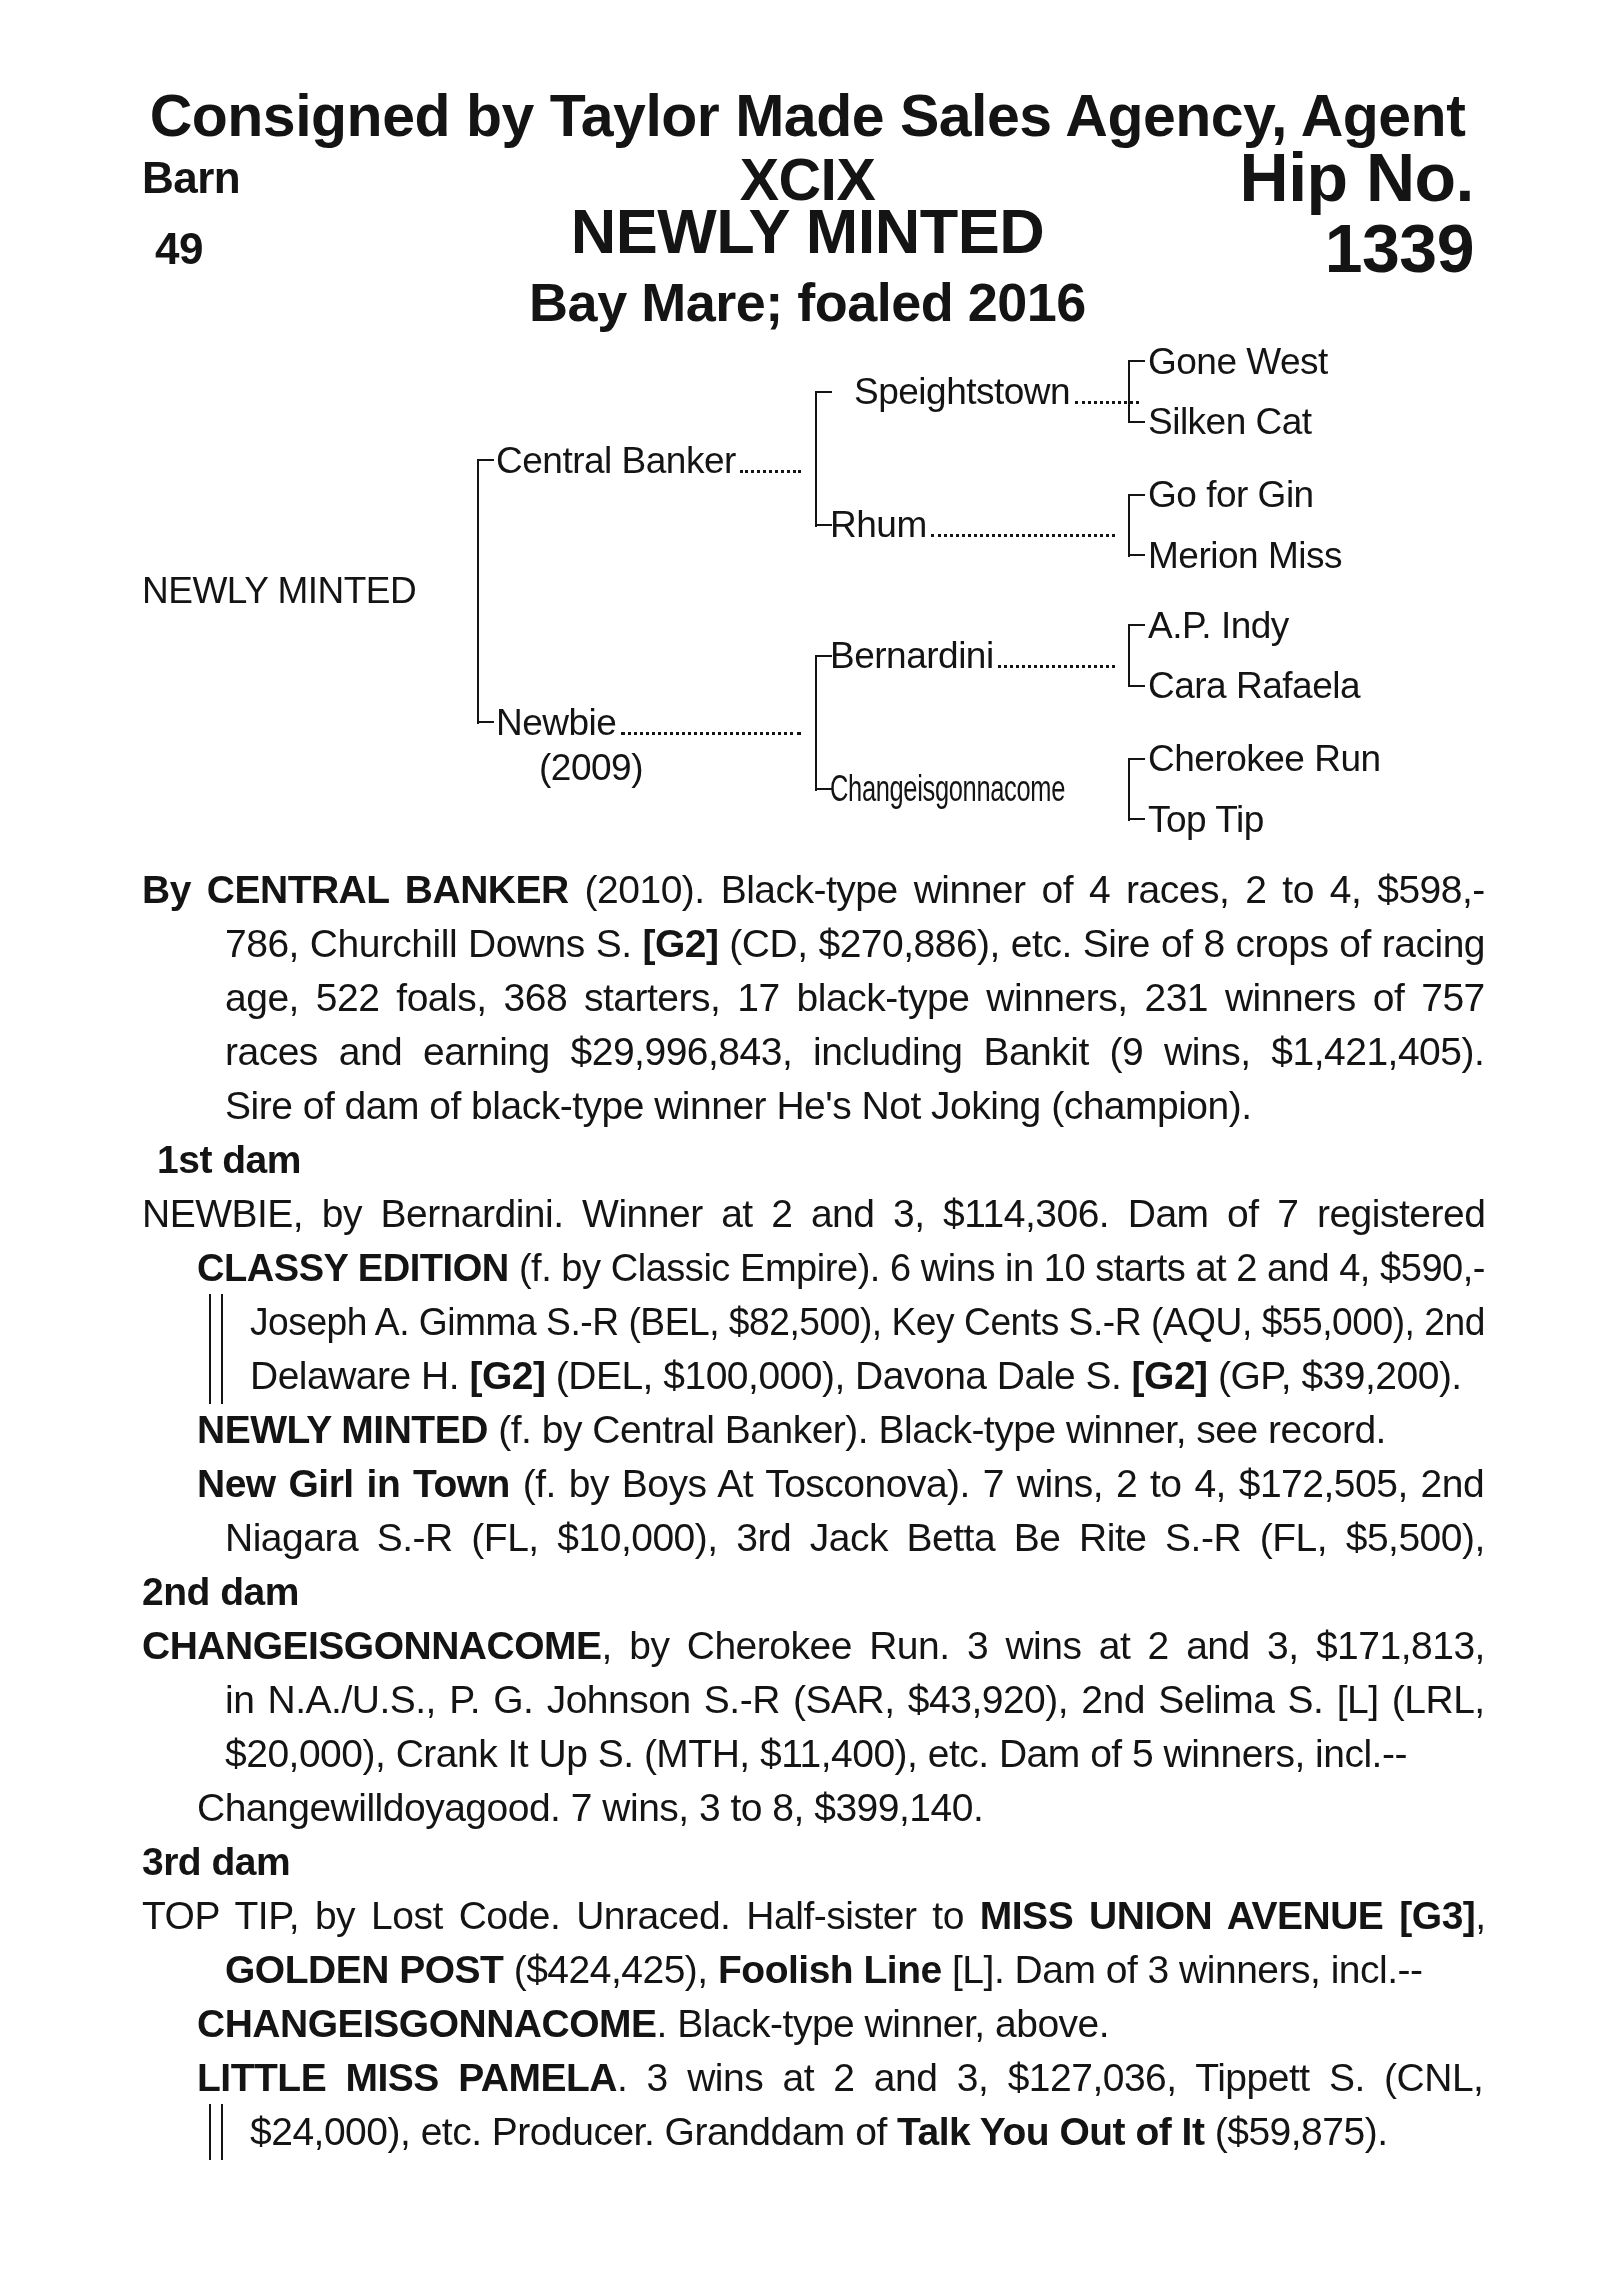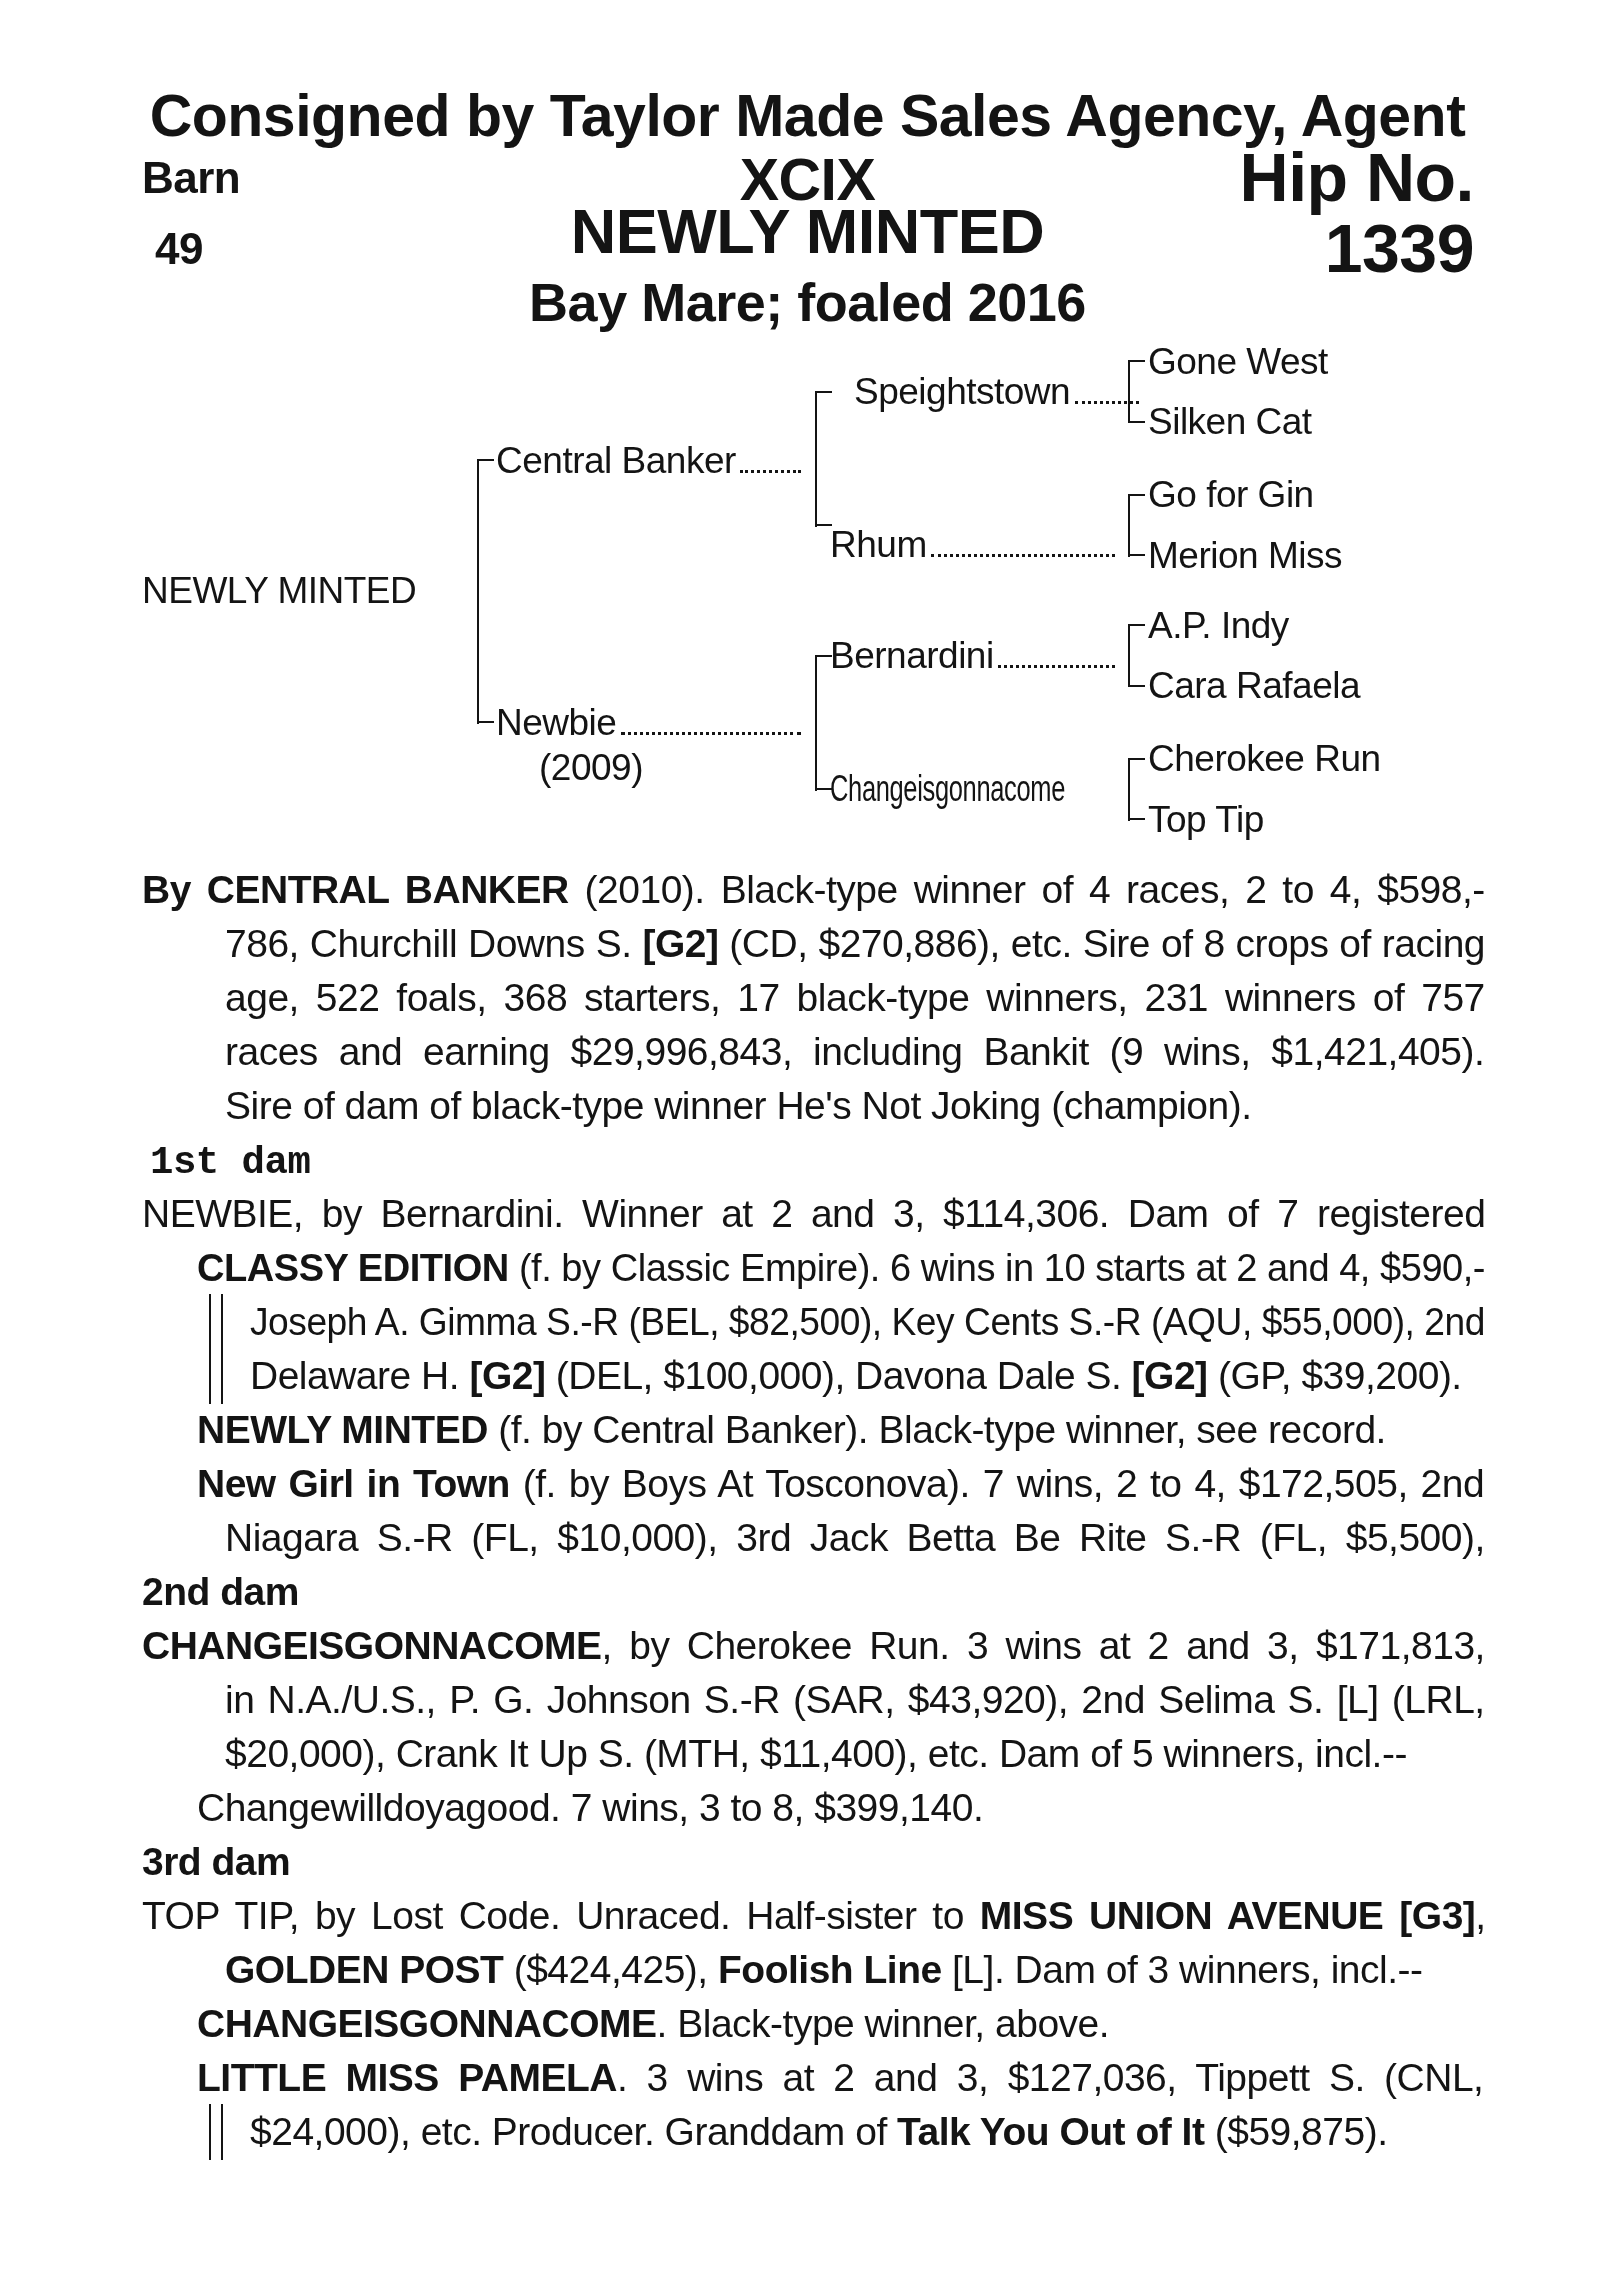--- a/index.html
+++ b/index.html
@@ -59,21 +59,21 @@
         <span class="ped-leader"></span>
       </div>
       <div class="ped-row" style="left: 496px; top: 700px; width: 309px;">
         <span class="ped-name">Newbie</span>
         <span class="ped-leader"></span>
       </div>
       <div class="ped-row" style="left: 854px; top: 369px; width: 289px;">
         <span class="ped-name">Speightstown</span>
         <span class="ped-leader"></span>
       </div>
-      <div class="ped-row" style="left: 830px; top: 522px; width: 289px;">
+      <div class="ped-row" style="left: 830px; top: 502px; width: 289px;">
         <span class="ped-name">Rhum</span>
         <span class="ped-leader"></span>
       </div>
       <div class="ped-row" style="left: 830px; top: 633px; width: 289px;">
         <span class="ped-name">Bernardini</span>
         <span class="ped-leader"></span>
       </div>
       <div class="ped-row" style="left: 830px; top: 766px; width: 289px;">
         <span class="ped-name" style="transform: scaleX(0.688681);">Changeisgonnacome</span>
         <span class="ped-leader"></span>
@@ -125,21 +125,21 @@
       <div class="tick" style="left: 1128px; top: 758px; width: 17.4px; height: 2.3px;"></div>
       <div class="tick" style="left: 1128px; top: 818px; width: 17.4px; height: 2.3px;"></div>
     </div>
 
   <div id="body">
       <div class="bodyline"><span class="txt" style="margin-left: 0px; word-spacing: 5.6px;"><b>By CENTRAL BANKER</b><span> (2010). Black-type winner of 4 races, 2 to 4, $598,-</span></span></div>
       <div class="bodyline"><span class="txt" style="margin-left: 83px; word-spacing: 0.6px;"><span>786, Churchill Downs S. </span><b>[G2]</b><span> (CD, $270,886), etc. Sire of 8 crops of racing</span></span></div>
       <div class="bodyline"><span class="txt" style="margin-left: 83px; word-spacing: 6.6px;"><span>age, 522 foals, 368 starters, 17 black-type winners, 231 winners of 757</span></span></div>
       <div class="bodyline"><span class="txt" style="margin-left: 83px; word-spacing: 10.5px;"><span>races and earning $29,996,843, including Bankit (9 wins, $1,421,405).</span></span></div>
       <div class="bodyline"><span class="txt" style="margin-left: 83px;"><span>Sire of dam of black-type winner He's Not Joking (champion).</span></span></div>
-      <div class="bodyline"><span class="txt" style="margin-left: 8px; font-family: Liberation Mono, monospace;"><b>1st dam</b></span></div>
+      <div class="bodyline"><span class="txt" style="margin-left: 15px;"><b>1st dam</b></span></div>
       <div class="bodyline"><span class="txt" style="margin-left: 0px; word-spacing: 8.2px;"><span>NEWBIE, by Bernardini. Winner at 2 and 3, $114,306. Dam of 7 registered</span></span></div>
       <div class="bodyline"><span class="txt" style="margin-left: 55px; transform: scaleX(0.975952);"><b>CLASSY EDITION</b><span> (f. by Classic Empire). 6 wins in 10 starts at 2 and 4, $590,-</span></span></div>
       <div class="bodyline"><div class="bar" style="left: 67px;"></div><div class="bar" style="left: 79px;"></div><span class="txt" style="margin-left: 108px; transform: scaleX(0.953275);"><span>Joseph A. Gimma S.-R (BEL, $82,500), Key Cents S.-R (AQU, $55,000), 2nd</span></span></div>
       <div class="bodyline"><div class="bar" style="left: 67px;"></div><div class="bar" style="left: 79px;"></div><span class="txt" style="margin-left: 108px;"><span>Delaware H. </span><b>[G2]</b><span> (DEL, $100,000), Davona Dale S. </span><b>[G2]</b><span> (GP, $39,200).</span></span></div>
       <div class="bodyline"><span class="txt" style="margin-left: 55px;"><b>NEWLY MINTED</b><span> (f. by Central Banker). Black-type winner, see record.</span></span></div>
       <div class="bodyline"><span class="txt" style="margin-left: 55px; word-spacing: 2.5px;"><b>New Girl in Town</b><span> (f. by Boys At Tosconova). 7 wins, 2 to 4, $172,505, 2nd</span></span></div>
       <div class="bodyline"><span class="txt" style="margin-left: 83px; word-spacing: 8.3px;"><span>Niagara S.-R (FL, $10,000), 3rd Jack Betta Be Rite S.-R (FL, $5,500),</span></span></div>
       <div class="bodyline"><span class="txt" style="margin-left: 0px;"><b>2nd dam</b></span></div>
       <div class="bodyline"><span class="txt" style="margin-left: 0px; word-spacing: 7px;"><b>CHANGEISGONNACOME</b><span>, by Cherokee Run. 3 wins at 2 and 3, $171,813,</span></span></div>
       <div class="bodyline"><span class="txt" style="margin-left: 83px; word-spacing: 2.9px;"><span>in N.A./U.S., P. G. Johnson S.-R (SAR, $43,920), 2nd Selima S. [L] (LRL,</span></span></div>

